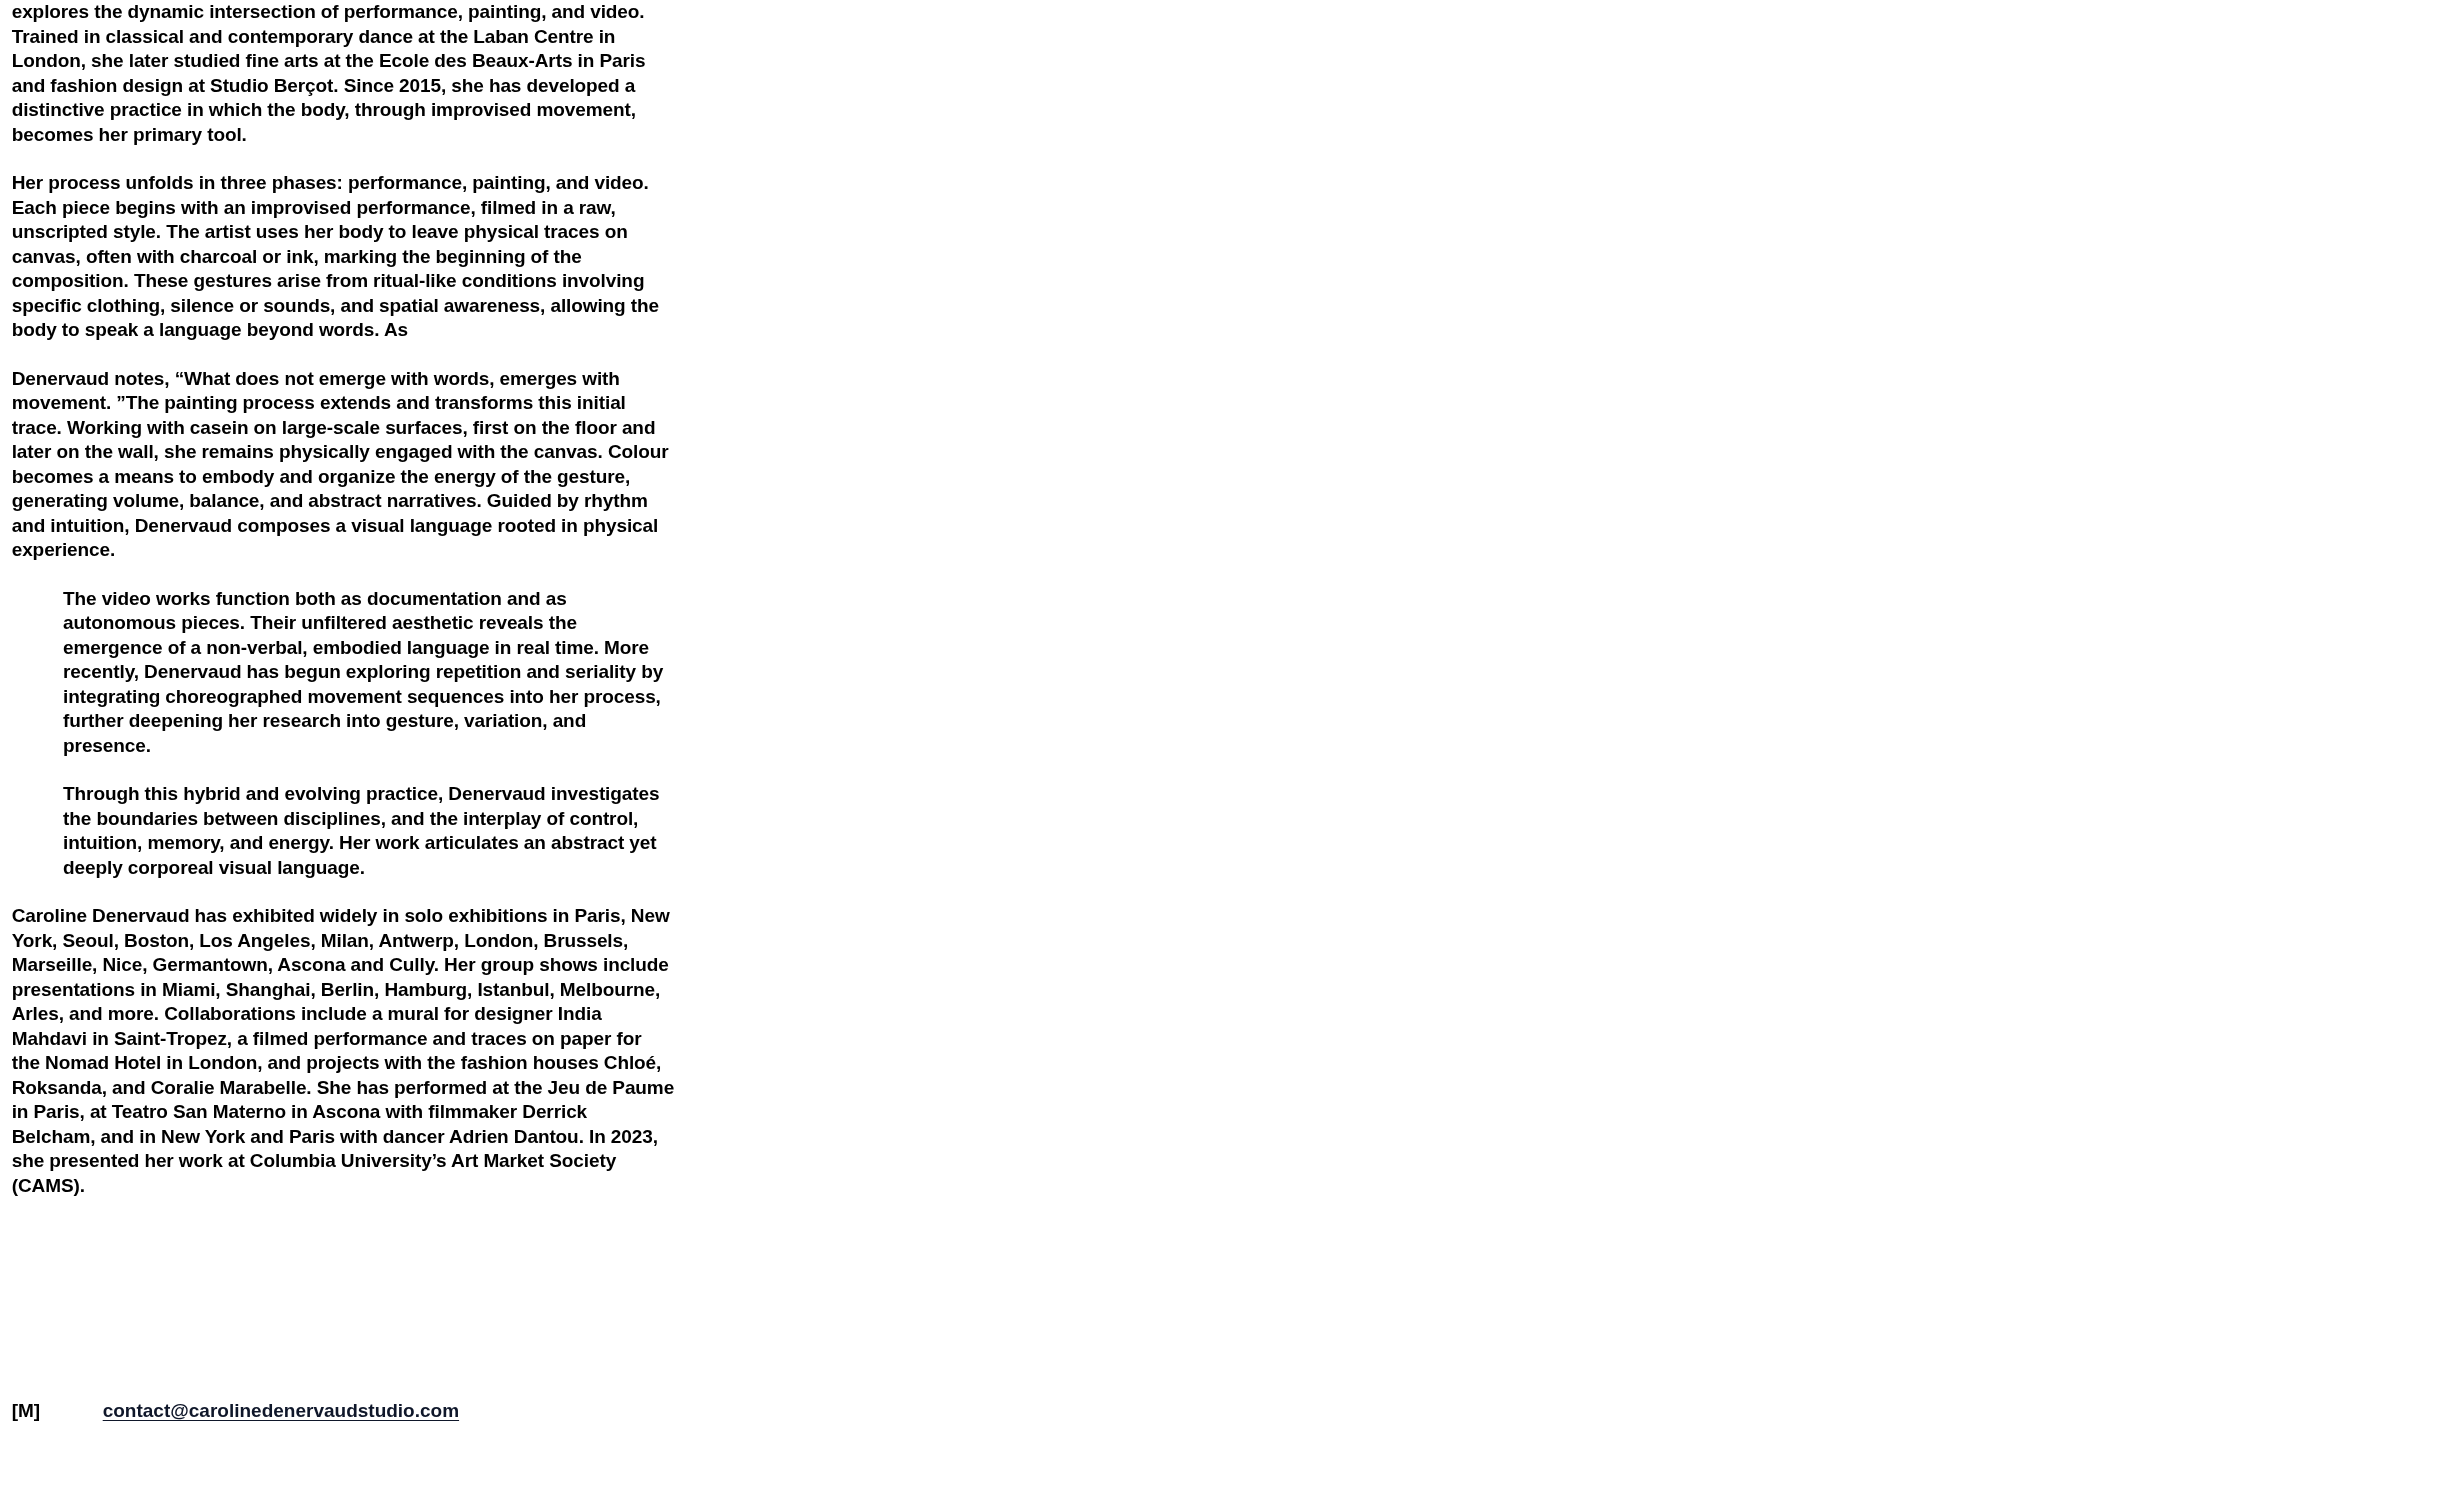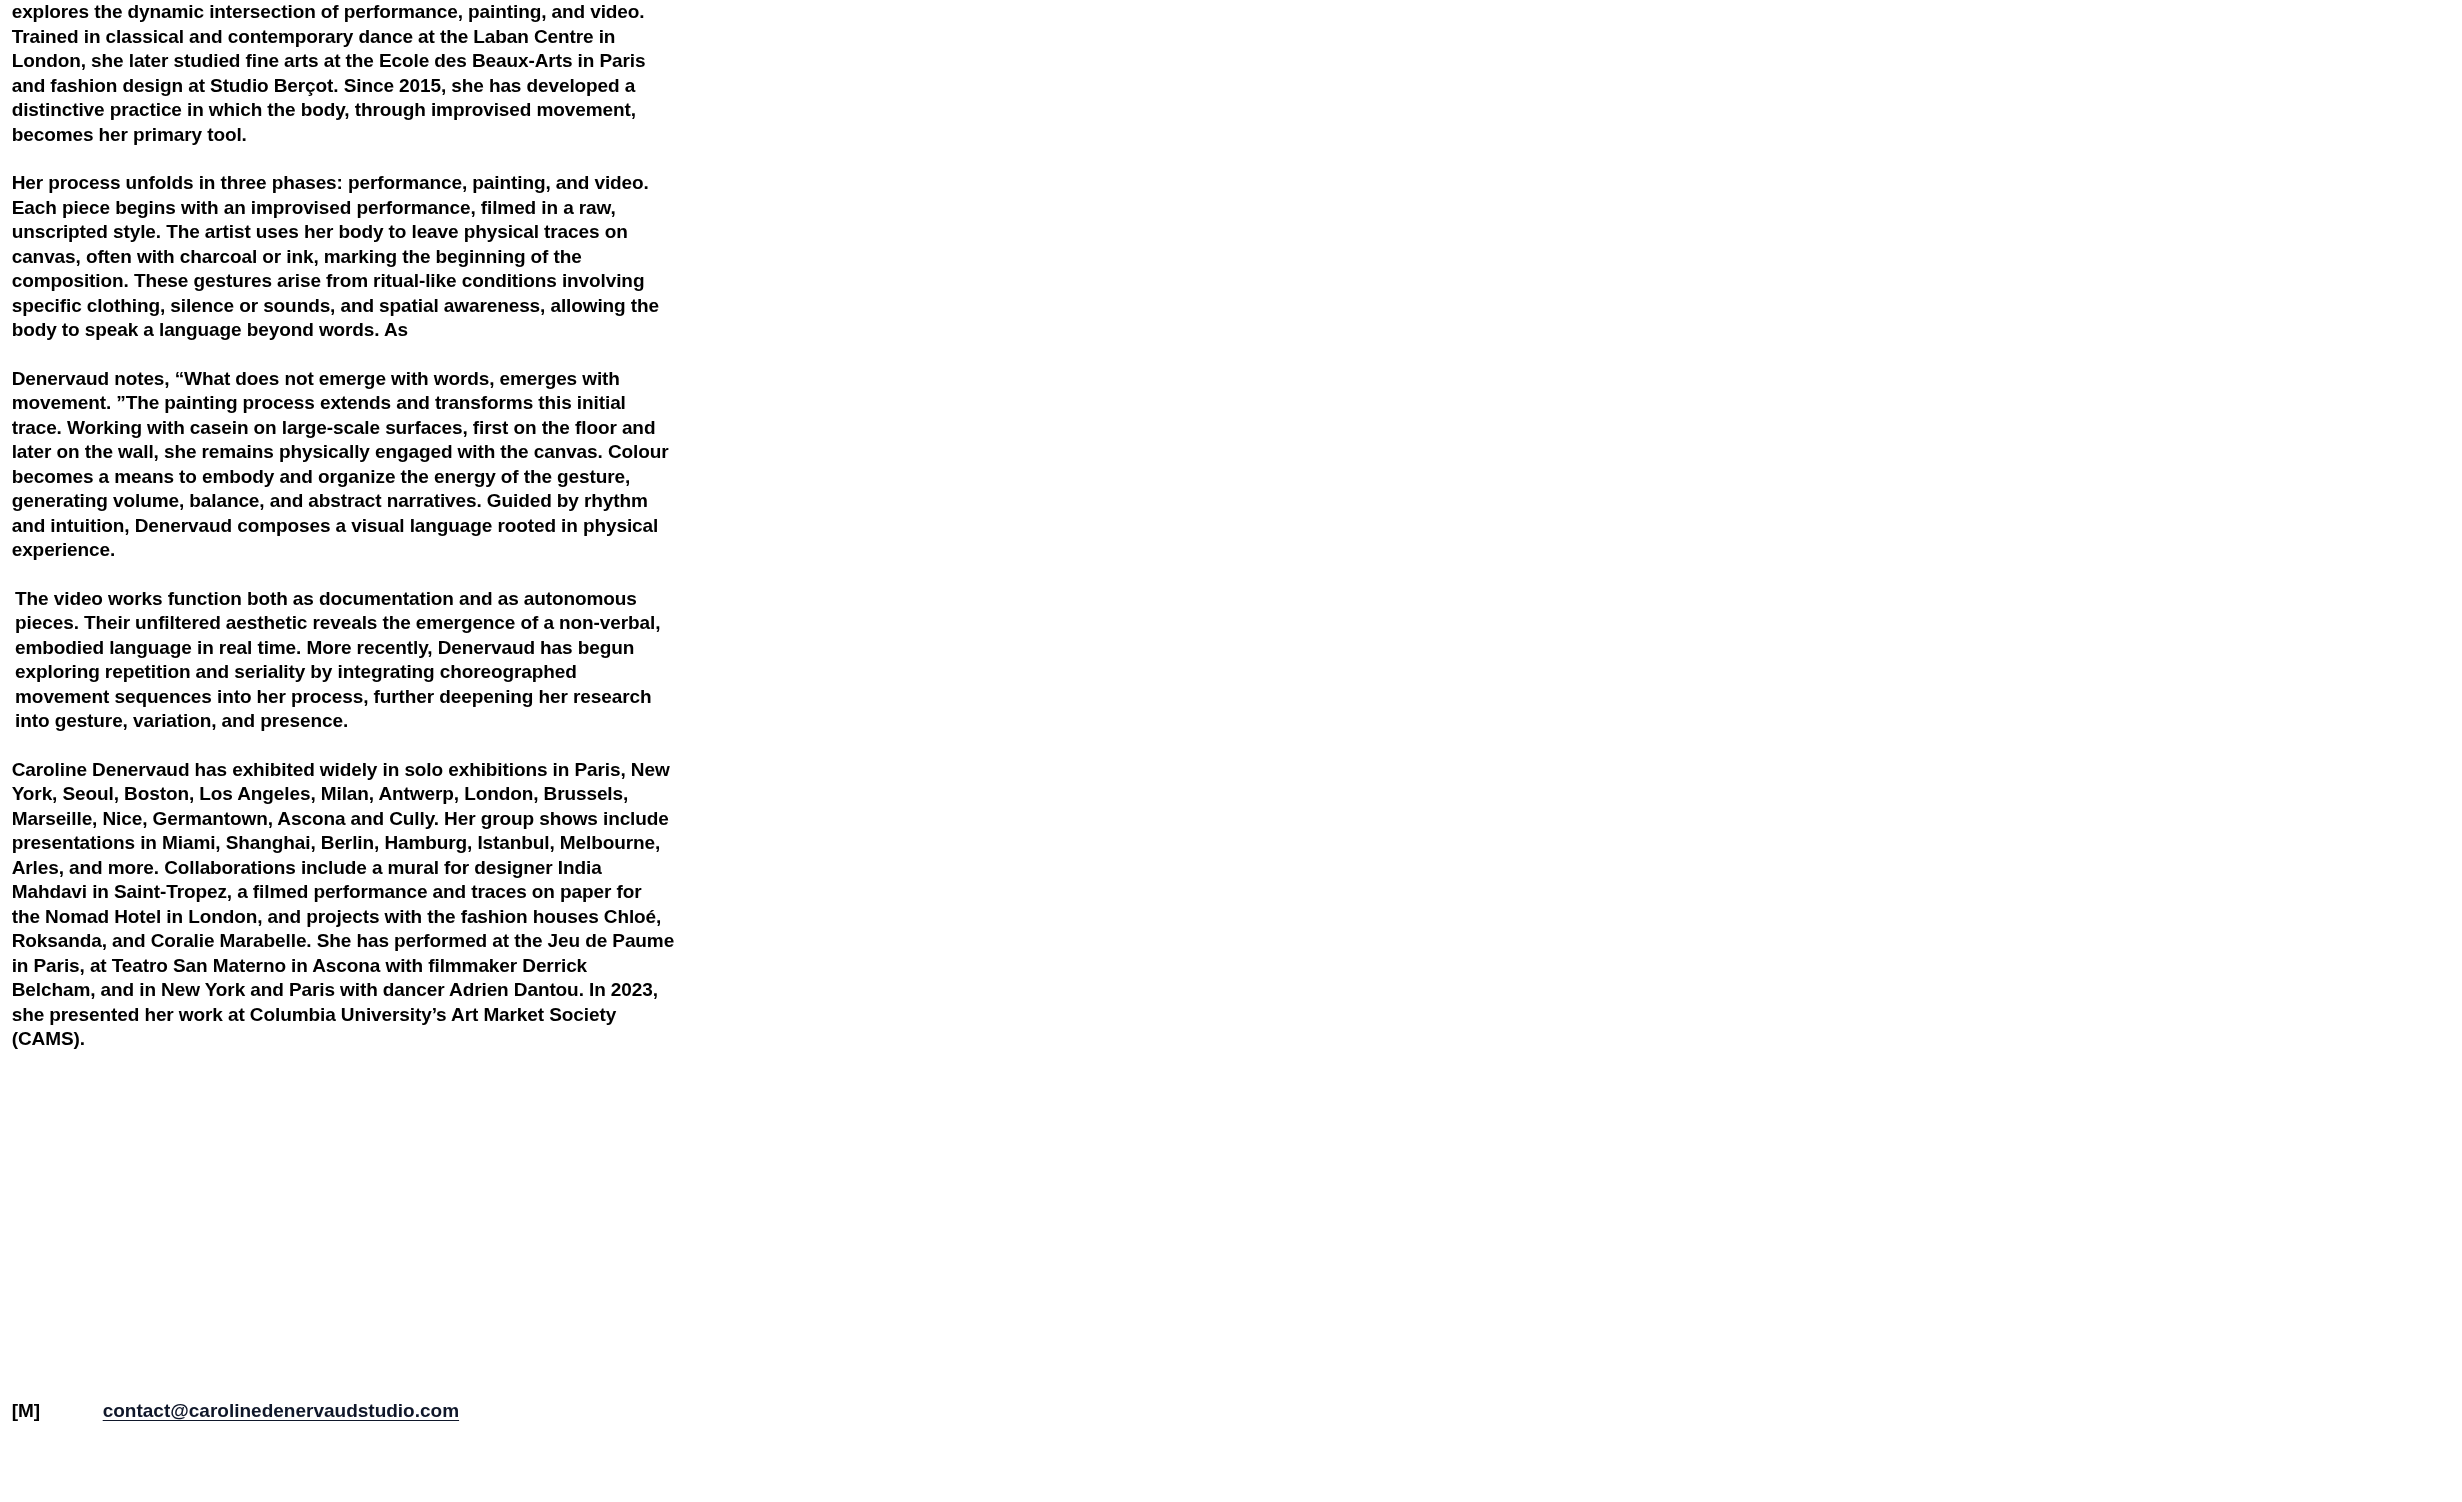--- a/index.html
+++ b/index.html
@@ -29,20 +29,21 @@
   .para {
     font-size: 19px;
     line-height: 24.5px;
     font-weight: bold;
     letter-spacing: -0.1px;
     margin: 0 0 24px 0;
     white-space: pre-wrap;
   }
   .para.indent {
     padding-left: 3.4px;
+    margin-left: 48px;
   }
   .contacts {
     position: absolute;
     left: 11.7px;
     top: 1399px;
     width: 671px;
   }
   .contact-row {
     display: flex;
     align-items: flex-start;
@@ -65,20 +66,21 @@
 </head>
 <body>
 
 <div class="page">
 
   <div class="bio-column">
     <p class="para">explores the dynamic intersection of performance, painting, and video. Trained in classical and contemporary dance at the Laban Centre in London, she later studied fine arts at the Ecole des Beaux-Arts in Paris and fashion design at Studio Berçot. Since 2015, she has developed a distinctive practice in which the body, through improvised movement, becomes her primary tool.</p>
     <p class="para">Her process unfolds in three phases: performance, painting, and video. Each piece begins with an improvised performance, filmed in a raw, unscripted style. The artist uses her body to leave physical traces on canvas, often with charcoal or ink, marking the beginning of the composition. These gestures arise from ritual-like conditions involving specific clothing, silence or sounds, and spatial awareness, allowing the body to speak a language beyond words. As</p>
     <p class="para">Denervaud notes, “What does not emerge with words, emerges with movement. ”The painting process extends and transforms this initial trace. Working with casein on large-scale surfaces, first on the floor and later on the wall, she remains physically engaged with the canvas. Colour becomes a means to embody and organize the energy of the gesture, generating volume, balance, and abstract narratives. Guided by rhythm and intuition, Denervaud composes a visual language rooted in physical experience.</p>
     <p class="para indent">The video works function both as documentation and as autonomous pieces. Their unfiltered aesthetic reveals the emergence of a non-verbal, embodied language in real time. More recently, Denervaud has begun exploring repetition and seriality by integrating choreographed movement sequences into her process, further deepening her research into gesture, variation, and presence.</p>
+    <p class="para indent">Through this hybrid and evolving practice, Denervaud investigates the boundaries between disciplines, and the interplay of control, intuition, memory, and energy. Her work articulates an abstract yet deeply corporeal visual language.</p>
     <p class="para">Caroline Denervaud has exhibited widely in solo exhibitions in Paris, New York, Seoul, Boston, Los Angeles, Milan, Antwerp, London, Brussels, Marseille, Nice, Germantown, Ascona and Cully. Her group shows include presentations in Miami, Shanghai, Berlin, Hamburg, Istanbul, Melbourne, Arles, and more. Collaborations include a mural for designer India Mahdavi in Saint-Tropez, a filmed performance and traces on paper for the Nomad Hotel in London, and projects with the fashion houses Chloé, Roksanda, and Coralie Marabelle. She has performed at the Jeu de Paume in Paris, at Teatro San Materno in Ascona with filmmaker Derrick Belcham, and in New York and Paris with dancer Adrien Dantou. In 2023, she presented her work at Columbia University’s Art Market Society (CAMS).</p>
   </div>
 
   <div class="contacts">
     <div class="contact-row">
       <span class="contact-tag">[M]</span>
       <span class="contact-link">contact@carolinedenervaudstudio.com</span>
     </div>
   </div>
 

